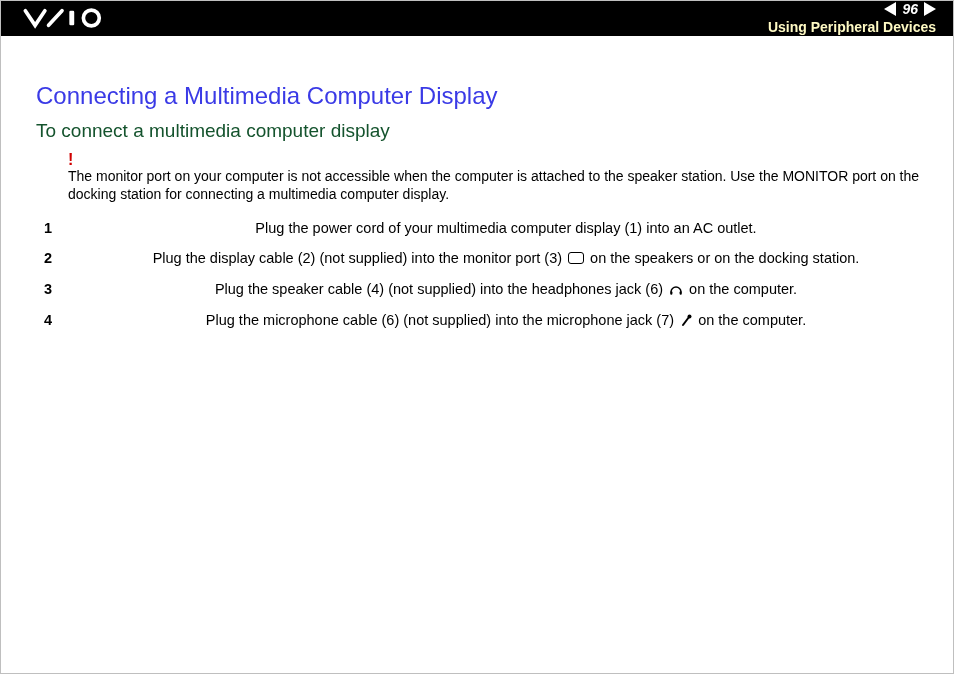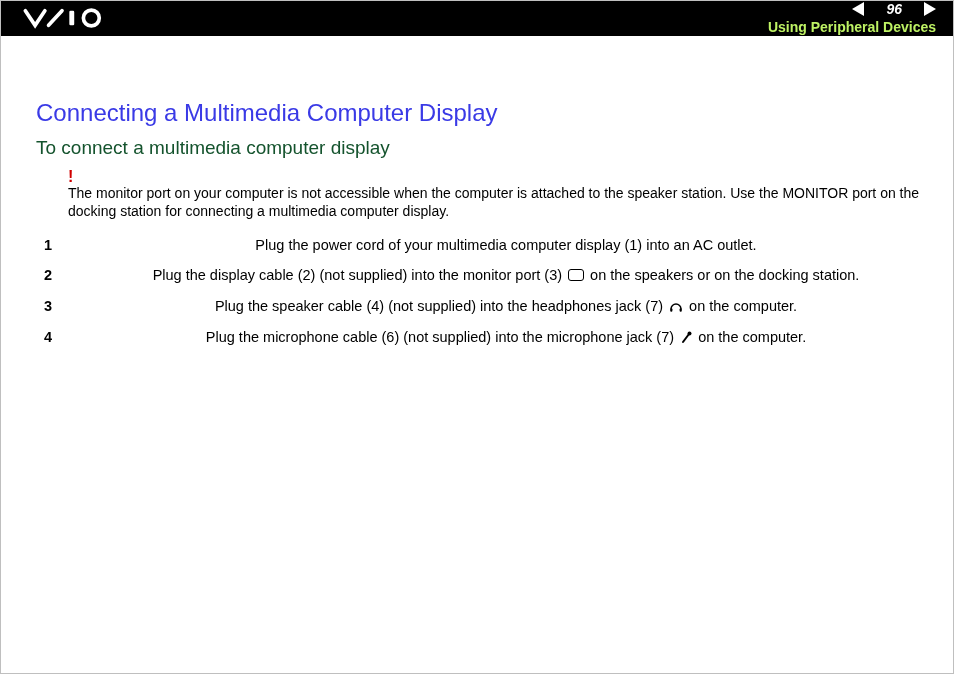--- a/index.html
+++ b/index.html
@@ -1,25 +1,25 @@
 <!DOCTYPE html>
 <html><head>
 <meta charset="utf-8">
 <style>
   html,body{margin:0;padding:0;width:954px;height:674px;background:#fff;font-family:Arial,Helvetica,sans-serif;color:#000;}
   .topbar{background:#000;height:36px;display:flex;align-items:center;justify-content:space-between;padding:0 18px;}
   .logo{display:flex;align-items:center;}
   .logo svg{height:22px;}
-  .pagenav{display:flex;align-items:center;gap:22px;color:#fff;font-style:italic;font-weight:bold;font-size:14px;}
+  .pagenav{display:flex;align-items:center;gap:6px;color:#fff;font-style:italic;font-weight:bold;font-size:14px;}
   .pagenav .arrow{width:0;height:0;display:inline-block;}
   .arrow-left{border-top:7px solid transparent;border-bottom:7px solid transparent;border-right:12px solid #fff;}
   .arrow-right{border-top:7px solid transparent;border-bottom:7px solid transparent;border-left:12px solid #fff;}
-  .section-title{color:#bef264;font-weight:bold;font-size:14px;margin-left:auto;}
+  .section-title{color:#fef9c3;font-weight:bold;font-size:14px;margin-left:auto;}
   .header-right{display:flex;flex-direction:column;align-items:flex-end;gap:2px;}
-  .content{padding:28px 20px 18px 36px;margin-top:17px;}
+  .content{padding:28px 20px 18px 36px;}
   h1{color:#3a3ae6;font-weight:normal;font-size:24px;margin:18px 0 8px 0;}
   .intro{font-size:14.5px;line-height:1.35;margin:0 0 14px 0;}
   h2{color:#14532d;font-weight:normal;font-size:19px;margin:10px 0 10px 0;}
   .note{margin:6px 0 10px 32px;}
   .note-bang{color:#d00000;font-weight:bold;font-size:16px;line-height:1;}
   .note-text{font-family:"Arial Narrow",Arial,sans-serif;font-stretch:condensed;font-size:14px;line-height:1.25;}
   .note-text b{font-weight:normal;}
   ol.steps{list-style:none;padding:0;margin:0 0 0 0;counter-reset:step;text-align:center;}
   ol.steps li{counter-increment:step;position:relative;padding:4px 0 4px 42px;font-size:14.5px;line-height:1.55;}
   ol.steps li::before{content:counter(step);position:absolute;left:8px;top:4px;font-weight:bold;}
@@ -63,21 +63,21 @@
       <span>The monitor port on your computer is not accessible when the computer is attached to the speaker station. Use the </span><b>MONITOR</b><span> port on the docking station for connecting a multimedia computer display.</span>
     </div>
   </div>
 
   <ol class="steps">
     <li><span>Plug the power cord of your multimedia computer display (1) into an AC outlet.</span></li>
     <li>
       <span>Plug the display cable (2) (not supplied) into the monitor port (3) </span><span class="icon icon-port"></span><span> on the speakers or on the docking station.</span>
     </li>
     <li>
-      <span>Plug the speaker cable (4) (not supplied) into the headphones jack (7) </span><span class="icon icon-headphones"><svg width="14" height="14" viewBox="0 0 14 14">
+      <span>Plug the speaker cable (4) (not supplied) into the headphones jack (6) </span><span class="icon icon-headphones"><svg width="14" height="14" viewBox="0 0 14 14">
               <path d="M2 9 a5 5 0 0 1 10 0" fill="none" stroke="#000" stroke-width="1.4"></path>
               <rect x="1.2" y="8.2" width="2.2" height="3.6" rx="1" fill="#000"></rect>
               <rect x="10.6" y="8.2" width="2.2" height="3.6" rx="1" fill="#000"></rect>
             </svg></span><span> on the computer.</span>
     </li>
     <li>
       <span>Plug the microphone cable (6) (not supplied) into the microphone jack (7) </span><span class="icon icon-mic"><svg width="12" height="14" viewBox="0 0 12 14">
               <path d="M3 11 L9 3" stroke="#000" stroke-width="2" stroke-linecap="round"></path>
               <circle cx="9.5" cy="2.5" r="2" fill="#000"></circle>
             </svg></span><span> on the computer.</span>

